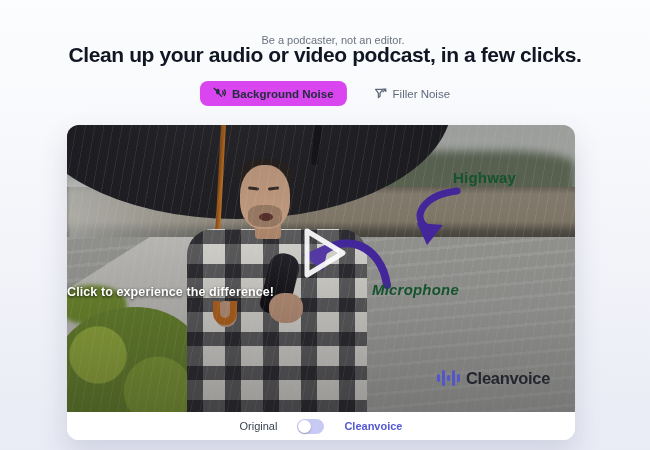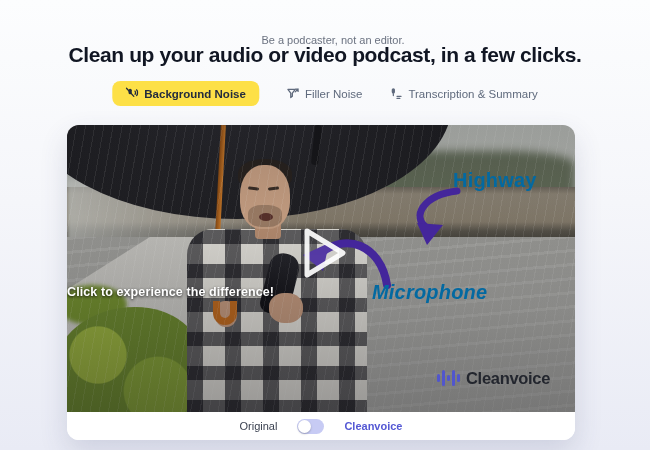--- a/index.html
+++ b/index.html
@@ -22,21 +22,21 @@
   
   .tabs {
     position:absolute; top:81px; left:50%; transform:translateX(-50%);
     display:flex; align-items:center; gap:27px; white-space:nowrap;
   }
   .tab {
     display:flex; align-items:center; gap:6px;
     font-size:11.5px; color:#5f6a7d; cursor:pointer;
   }
   .tab.active {
-    background:#fde047; border-radius:8px; padding:6px 13px;
+    background:#d946ef; border-radius:8px; padding:6px 13px;
     font-weight:700; color:#232c3d;
   }
   .tab svg { display:block; }
   
   .card {
     position:absolute; left:67px; top:125px; width:508px; height:315px;
     background:#ffffff; border-radius:12px;
     box-shadow:0 12px 28px rgba(60,70,110,0.16);
   }
   .scene {
@@ -87,21 +87,21 @@
   .stub { left:181px; top:80px; width:34px; height:22px; background:rgba(50,38,30,.28); border-radius:40%; }
   .hand1{ left:148px; top:176px; width:22px; height:26px; background:#c49a7e; border-radius:45%; }
   .mic  { left:198px; top:128px; width:30px; height:62px; background:linear-gradient(180deg,#26262c,#101014);
           border-radius:14px 14px 10px 10px; transform:rotate(14deg); }
   .hand2{ left:202px; top:168px; width:34px; height:30px; background:#c49a7e; border-radius:45%; }
   .overlay { inset:0;
           background:linear-gradient(180deg,rgba(8,8,14,.16) 0%,rgba(8,8,14,.06) 32%,rgba(8,8,14,.34) 100%); }
   .rain { inset:0; opacity:.12;
           background:repeating-linear-gradient(100deg,rgba(255,255,255,.7) 0 1px,rgba(0,0,0,0) 1px 9px); }
   
-  .ann { position:absolute; font-weight:700; font-size:20px; color:#0369a1; letter-spacing:.2px; }
+  .ann { position:absolute; font-weight:700; font-size:15px; color:#14532d; letter-spacing:.2px; }
   .ann-highway    { left:386px; top:44px; }
   .ann-microphone { left:305px; top:156px;font-style:italic; }
   .arrows { left:0; top:0; width:508px; height:287px; pointer-events:none; }
   .play { left:232px; top:100px; width:52px; height:56px; }
   .cta  { position:absolute; left:0; top:160px; width:508px; text-align:left;
           font-size:12.5px; font-weight:700; color:#ffffff;
           text-shadow:0 1px 3px rgba(0,0,0,.85); letter-spacing:.1px; }
   .logo { position:absolute; left:370px; top:243px; display:flex; align-items:center; gap:5px; }
   .logo-text { font-size:16.5px; font-weight:700; color:#23262e; letter-spacing:-0.3px; }
   
@@ -133,31 +133,20 @@
     <span>Background Noise</span>
   </div>
   <div class="tab">
     <span>
       <svg width="13" height="13" viewBox="0 0 16 16" fill="none" stroke="#5f6a7d" stroke-width="1.6" stroke-linecap="round" stroke-linejoin="round">
         <path d="M2 3 h9 l-3.5 4.5 v4 l-2 1.5 v-5.5 Z"></path>
         <path d="M11 6 L14.5 2.5 M14.5 2.5 h-3 M14.5 2.5 v3"></path>
       </svg>
     </span>
     <span>Filler Noise</span>
-  </div>
-  <div class="tab">
-    <span>
-      <svg width="13" height="13" viewBox="0 0 16 16" fill="none" stroke="#5f6a7d" stroke-width="1.5" stroke-linecap="round">
-        <rect x="3" y="1.5" width="4" height="6.5" rx="2" fill="#5f6a7d" stroke="none"></rect>
-        <path d="M5 8 v2.5"></path>
-          <path d="M9.5 11.5 h5"></path>
-          <path d="M9.5 14 h3.5"></path>
-      </svg>
-    </span>
-    <span>Transcription &amp; Summary</span>
   </div>
 </div>
 
 <div class="card">
   <div class="scene">
 
     <div class="layer sky"></div>
     <div class="layer trees"></div>
     <div class="layer wall"></div>
     <div class="layer wall-mist"></div>

